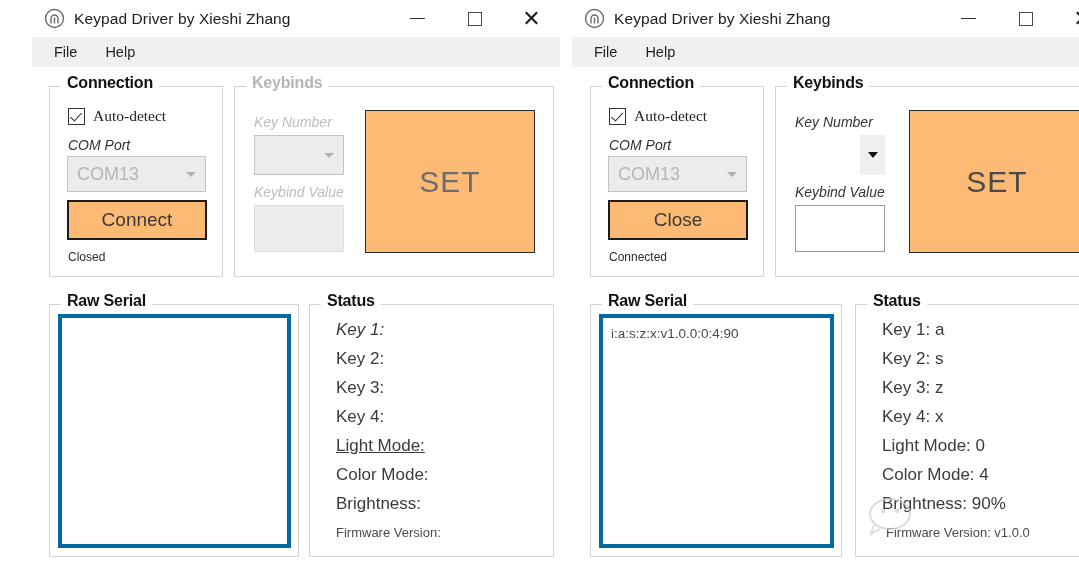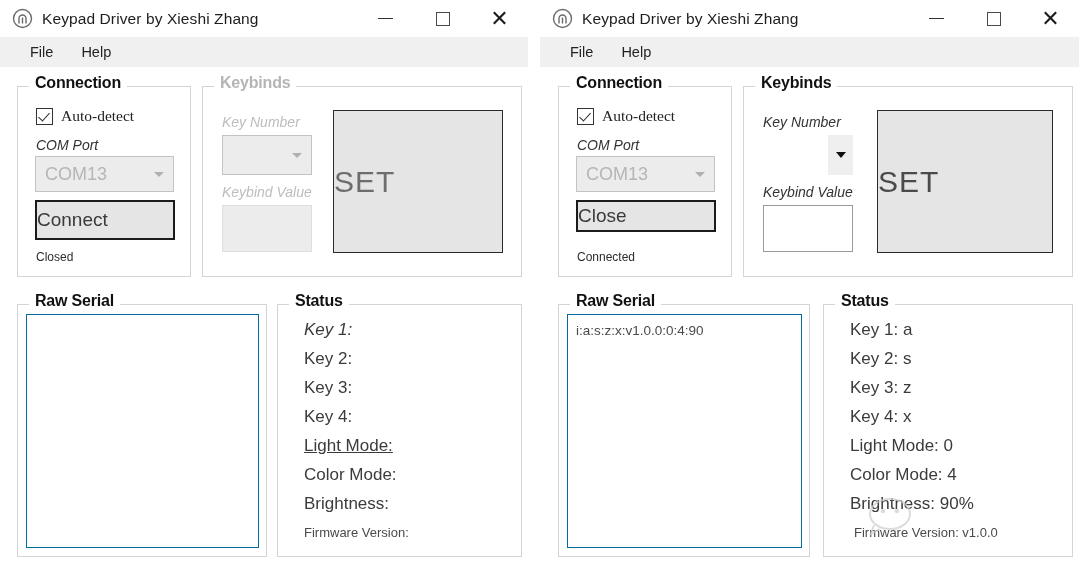--- a/index.html
+++ b/index.html
@@ -19,20 +19,21 @@
   }
 
   
   .window {
     position: absolute;
     top: 0;
     width: 528px;
     height: 571px;
     background: #ffffff;
     overflow: hidden;
+    margin-left: 32px;
   }
   .window.left  { left: 0px; }
   .window.right { left: 540px; width: 539px; }
 
   .titlebar {
     position: relative;
     height: 37px;
     background: #ffffff;
     display: flex;
     align-items: center;
@@ -77,21 +78,21 @@
     line-height: 22px;
     font-weight: 300;
     color: #1b1b1b;
   }
 
   .menubar {
     height: 30px;
     background: #f0f0f0;
     display: flex;
     align-items: center;
-    padding-left: 30px;
+    padding-left: 22px;
     box-sizing: border-box;
   }
   .menu-item {
     font-size: 14.5px;
     color: #222;
     margin-right: 28px;
   }
 
   .client {
     position: relative;
@@ -216,40 +217,41 @@
     border: 1px solid #dedede;
   }
   .textbox.enabled {
     background: #ffffff;
     border: 1px solid #9a9a9a;
   }
 
   .btn {
     position: absolute;
     box-sizing: border-box;
-    background: #e5e5e5;
+    background: #fdba74;
     border: 2px solid #1b1b1b;
     display: flex;
     align-items: center;
+    justify-content: center;
     font-size: 19px;
     color: #3a3a3a;
   }
   .btn.big {
     border: 1.6px solid #2a2a2a;
     font-size: 30px;
     color: #4a4a4a;
     letter-spacing: 1px;
   }
   .btn.big.dim { color: #6d6d6d; }
 
   .serialbox {
     position: absolute;
     box-sizing: border-box;
     background: #ffffff;
-    border: 1px solid #0369a1;
+    border: 4px solid #0369a1;
     padding: 7px 8px;
     font-size: 13.5px;
     color: #4a4a4a;
     overflow: hidden;
     white-space: pre-wrap;
     line-height: 1.35;
   }
 
   .status-line {
     position: absolute;
@@ -415,21 +417,21 @@
           <span class="checkbox-label">Auto-detect</span>
         </div>
 
         <div class="lbl" style="left:18px; top:50px;">COM Port</div>
 
         <div class="combo" style="left:17px; top:69px; width:139px; height:36px;">
           <span class="combo-text">COM13</span>
           <span class="combo-arrow"></span>
         </div>
 
-        <div class="btn" style="left:17px; top:113px; width:140px; height:32px;">
+        <div class="btn" style="left:17px; top:113px; width:140px; height:40px;">
           <span>Close</span>
         </div>
 
         <div class="plain-lbl" style="left:18px; top:163px;">Connected</div>
       </div>
 
       <div class="group" style="left:203px; top:19px; width:330px; height:191px;">
         <div class="group-title">Keybinds</div>
 
         <div class="lbl" style="left:19px; top:27px;">Key Number</div>

